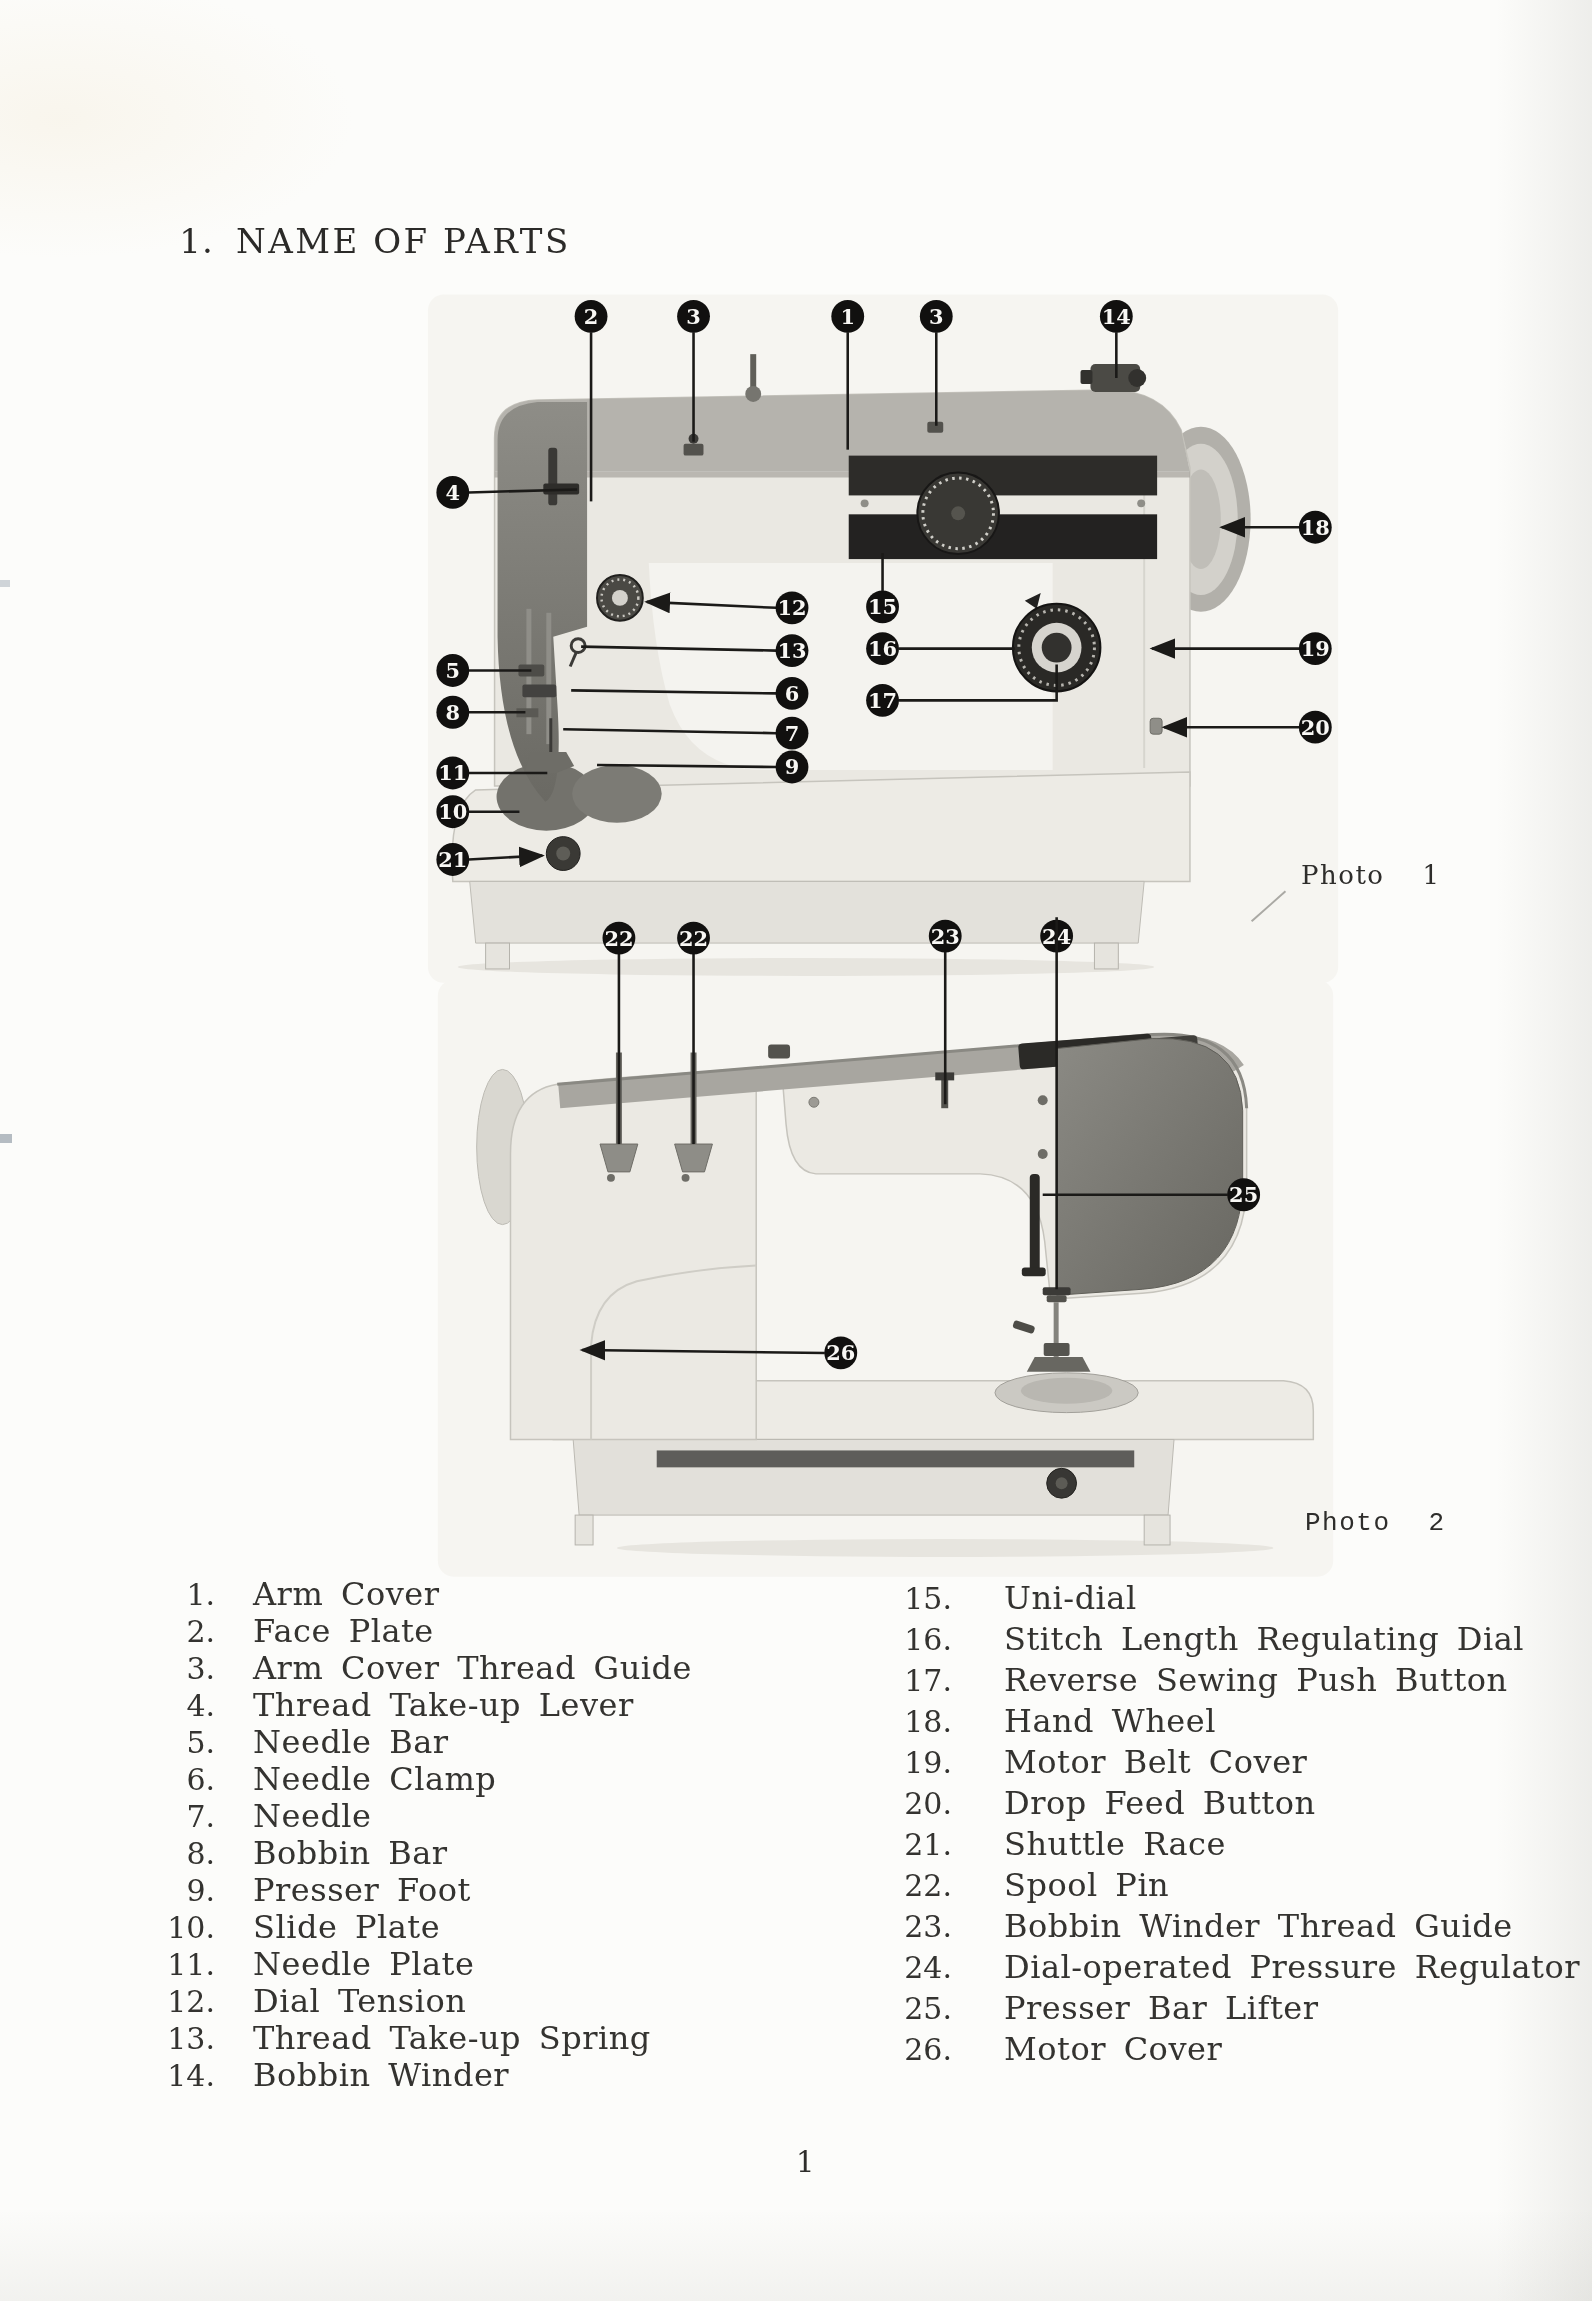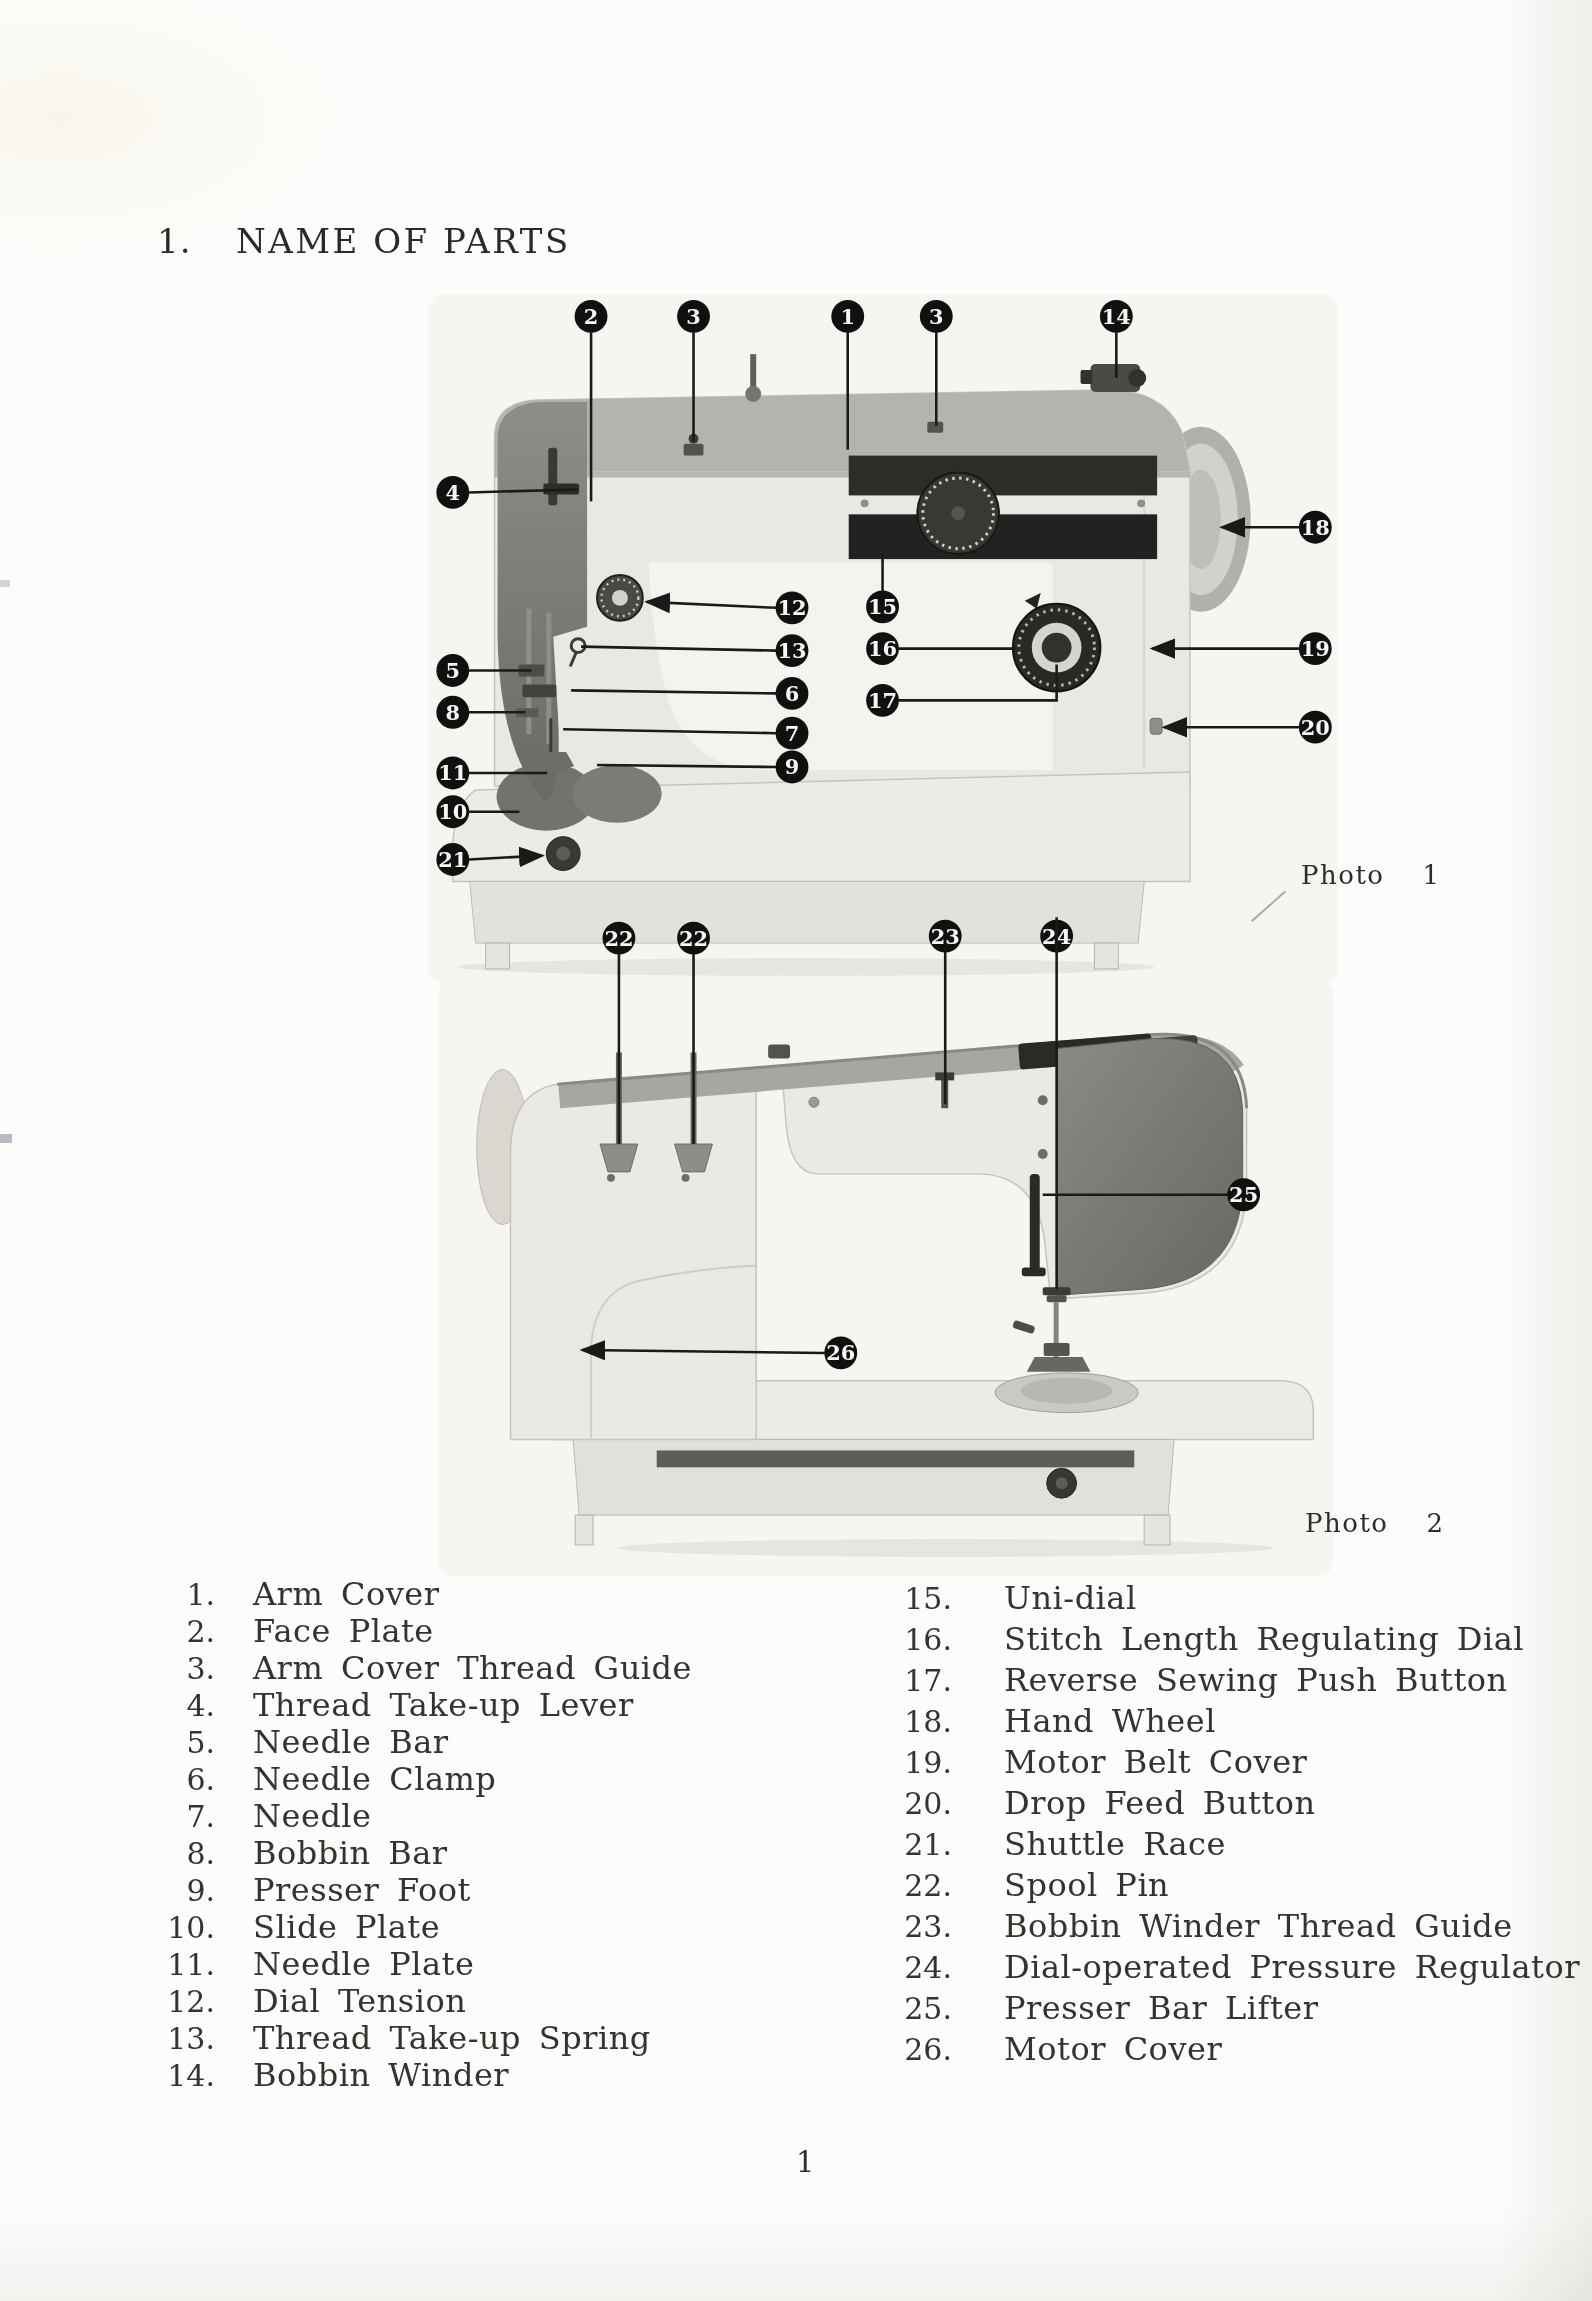--- a/index.html
+++ b/index.html
@@ -7,30 +7,30 @@
     position:relative;width:1592px;height:2301px;margin:0 auto;
     background:
       radial-gradient(418px 199px at 60px 119px, rgba(246,240,226,.55), rgba(246,240,226,0) 70%),
       linear-gradient(to right, rgba(160,160,152,0) 94%, rgba(150,150,142,.14)),
       linear-gradient(to bottom, rgba(160,160,152,0) 96%, rgba(150,150,142,.10)),
       #fcfcfa;
     overflow:hidden;
     font-family:"DejaVu Serif","Liberation Serif",serif;
     color:#33322f;
   }
-  .page-title{position:absolute;left:157px;top:221px;font-size:34px;letter-spacing:2.5px;color:#2b2a28;white-space:nowrap;}
+  .page-title{position:absolute;left:157px;top:221px;font-size:34px;letter-spacing:2.5px;color:#2b2a28;white-space:nowrap;text-align:center;}
   .page-title .t-num{display:inline-block;width:79px;letter-spacing:1px;}
   .diagram-svg{position:absolute;left:0;top:0;}
   .leader{fill:none;stroke:#1b1a18;stroke-width:2.6px;}
   .badge{fill:#11100f;}
   .badge-num{fill:#f8f7f4;font-family:"DejaVu Serif","Liberation Serif",serif;font-weight:bold;font-size:21px;text-anchor:middle;}
   .photo-caption{position:absolute;font-size:26px;letter-spacing:1.5px;color:#2e2d2b;white-space:nowrap;}
   .photo-caption .cap-num{margin-left:38px;}
   .cap1{left:1301px;top:860px;}
-  .cap2{left:1305px;top:1508px;}
+  .cap2{left:1305px;top:1508px;font-family:Liberation Mono, monospace;}
   .parts-col{position:absolute;}
   .col-left{left:117px;top:1576px;}
   .col-right{left:856px;top:1578px;}
   .part-row{display:grid;white-space:nowrap;}
   .col-left .part-row{grid-template-columns:98px 1fr;column-gap:38px;height:37px;line-height:37px;}
   .col-right .part-row{grid-template-columns:96px 1fr;column-gap:52px;height:41px;line-height:41px;}
   .p-num{text-align:right;font-size:30px;color:#343330;}
   .p-name{font-size:32px;color:#343330;word-spacing:7px;letter-spacing:0.5px;}
   .page-num{position:absolute;left:796px;top:2145px;font-size:29px;color:#2e2d2b;}
   .scan-artifact{position:absolute;}

